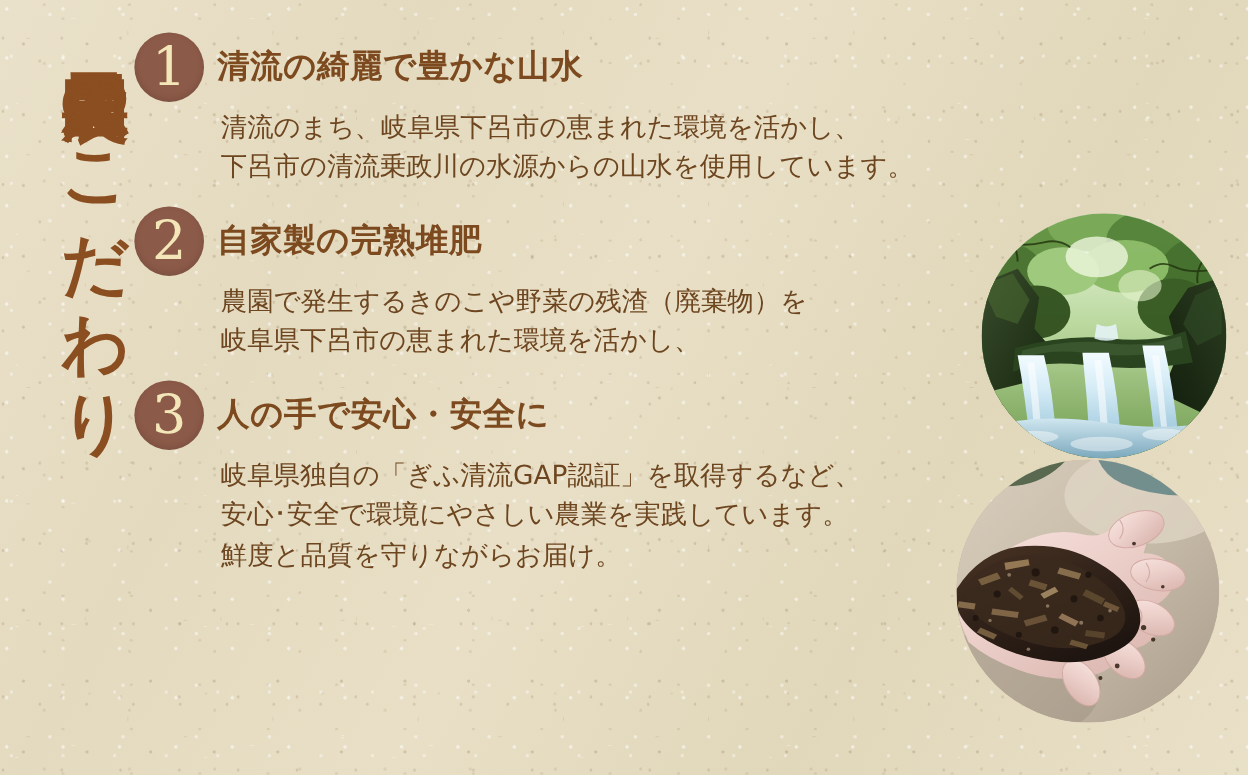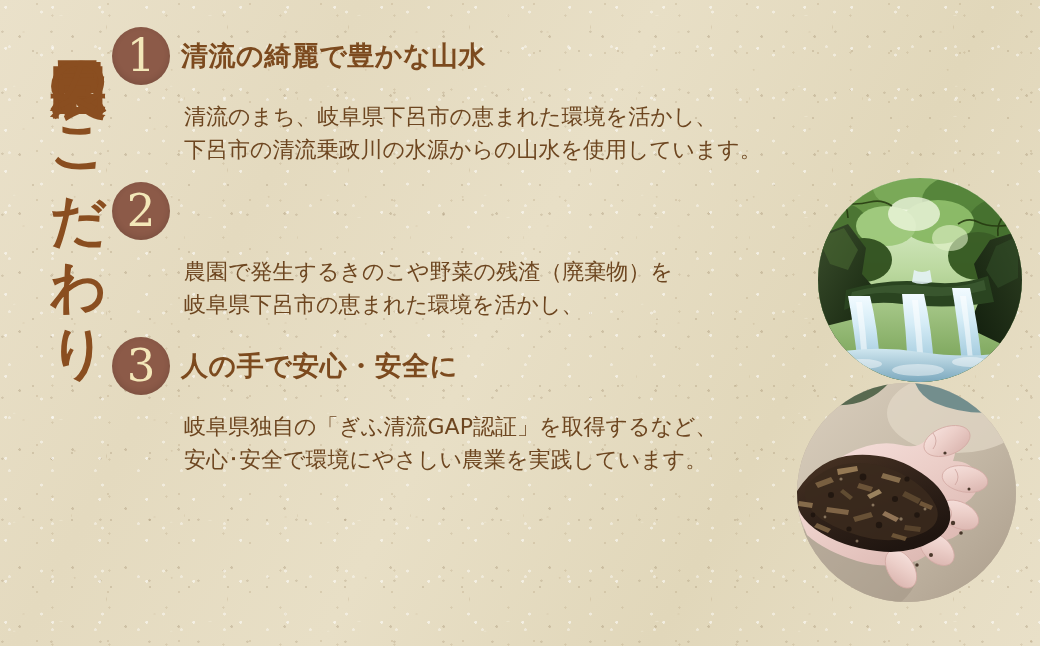--- a/index.html
+++ b/index.html
@@ -105,21 +105,21 @@
   .head-text {
     font-family: "DejaVu Sans", "Liberation Sans", sans-serif;
     font-weight: 700;
     font-size: 27px;
     line-height: 1.1;
     letter-spacing: 0.5px;
     color: #7c4a1e;
     white-space: nowrap;
   }
   .body-text {
-    margin: 14px 0 0 72px;
+    margin: 4px 0 0 72px;
     font-family: "DejaVu Sans", "Liberation Sans", sans-serif;
     font-size: 22px;
     line-height: 1.52;
     letter-spacing: 0px;
     color: #6d4620;
     white-space: nowrap;
   }
   .body-text .line { display: block; }
 
   
@@ -172,35 +172,37 @@
       </div>
       <div class="body-text">
         <span class="line">清流のまち、岐阜県下呂市の恵まれた環境を活かし、</span>
         <span class="line">下呂市の清流乗政川の水源からの山水を使用しています。</span>
       </div>
     </div>
 
     <div class="item item-2">
       <div class="item-head">
         <div class="num-badge">2</div>
+        <div class="head-text">自家製の完熟堆肥</div>
       </div>
       <div class="body-text">
         <span class="line">農園で発生するきのこや野菜の残渣（廃棄物）を</span>
         <span class="line">岐阜県下呂市の恵まれた環境を活かし、</span>
       </div>
     </div>
 
     <div class="item item-3">
       <div class="item-head">
         <div class="num-badge">3</div>
         <div class="head-text">人の手で安心・安全に</div>
       </div>
       <div class="body-text">
         <span class="line">岐阜県独自の「ぎふ清流GAP認証」を取得するなど、</span>
         <span class="line">安心･安全で環境にやさしい農業を実践しています。</span>
+        <span class="line">鮮度と品質を守りながらお届け。</span>
       </div>
     </div>
 
   </div>
 
   <div class="photo-circle photo-waterfall">
     <svg class="wf-svg" viewBox="0 0 204 204" preserveAspectRatio="xMidYMid slice">
       <defs>
         <linearGradient id="skyG" x1="0" y1="0" x2="0" y2="1">
           <stop offset="0%" stop-color="#eaf6df"></stop>

